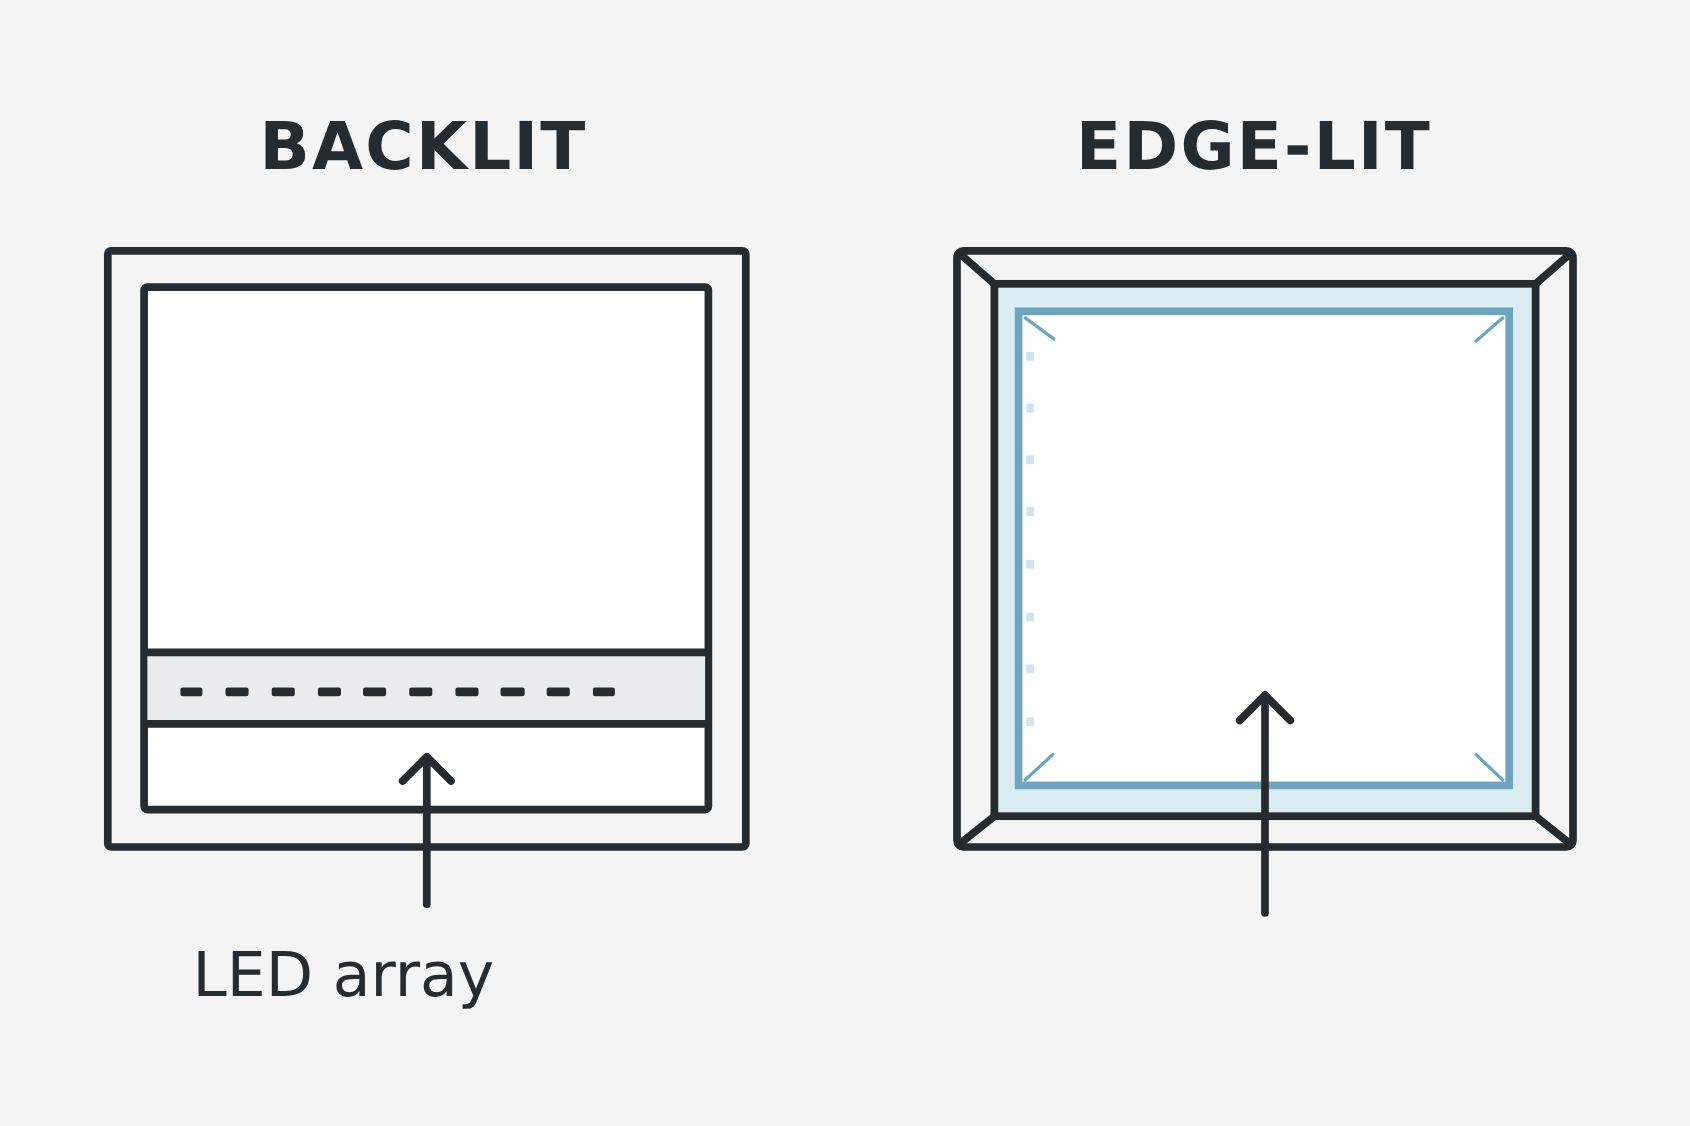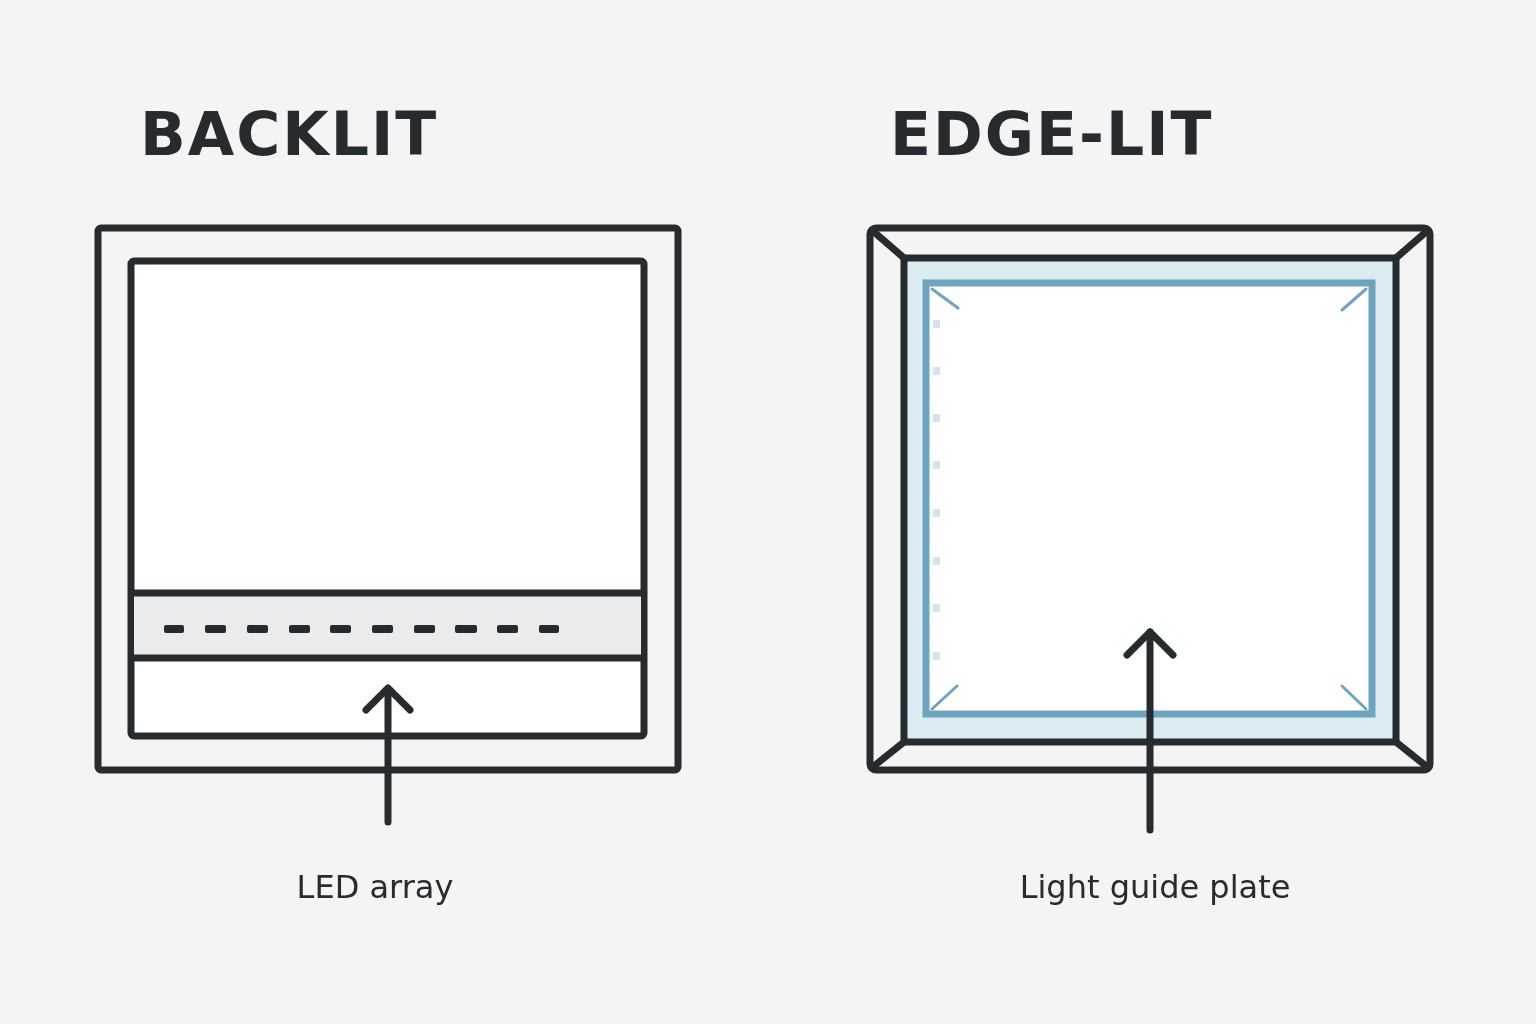--- a/index.html
+++ b/index.html
@@ -12,30 +12,30 @@
       color: #262b30;
     }
     .title {
       position: absolute;
       top: 98px;
       font-family: "DejaVu Sans", "Liberation Sans", sans-serif;
       font-weight: bold;
       font-size: 60px;
       letter-spacing: 2px;
       color: #262b30;
+      text-align: center;
       line-height: 72px;
     }
     #title-left { left: 140px; width: 490px; }
     #title-right { left: 890px; width: 500px; }
     .label {
       position: absolute;
       font-family: "DejaVu Sans", "Liberation Sans", sans-serif;
-      font-size: 32px;
+      font-size: 56px;
       color: #262b30;
-      text-align: center;
       line-height: 58px;
     }
     #label-left { left: 175px; width: 400px; top: 858px; }
     #label-right { left: 905px; width: 500px; top: 858px; }
     svg.diagram { position: absolute; left: 0; top: 0; }
   </style>
 </head>
 <body>
 
 <div id="title-left" class="title">BACKLIT</div>
@@ -107,14 +107,13 @@
 
     <g stroke="#262b30" stroke-width="7" stroke-linecap="round" stroke-linejoin="round" fill="none">
       <line x1="1150" y1="632" x2="1150" y2="830"></line>
       <polyline points="1127,655 1150,632 1173,655"></polyline>
     </g>
   </g>
 </svg>
 
 <div id="label-left" class="label">LED array</div>
 <div id="label-right" class="label">
-  <div>Light guide plate</div>
 </div>
 
 </body></html>

